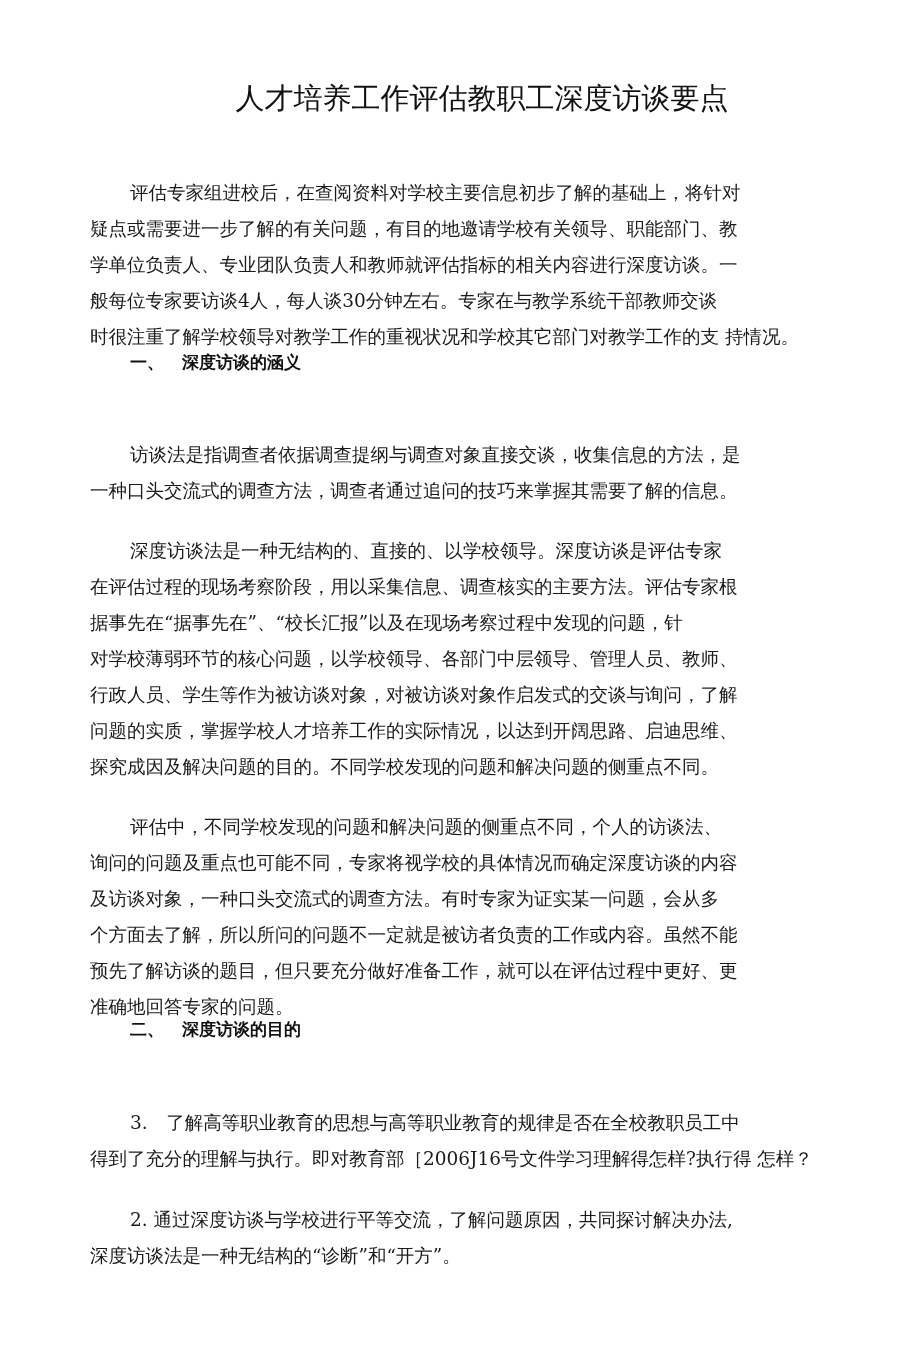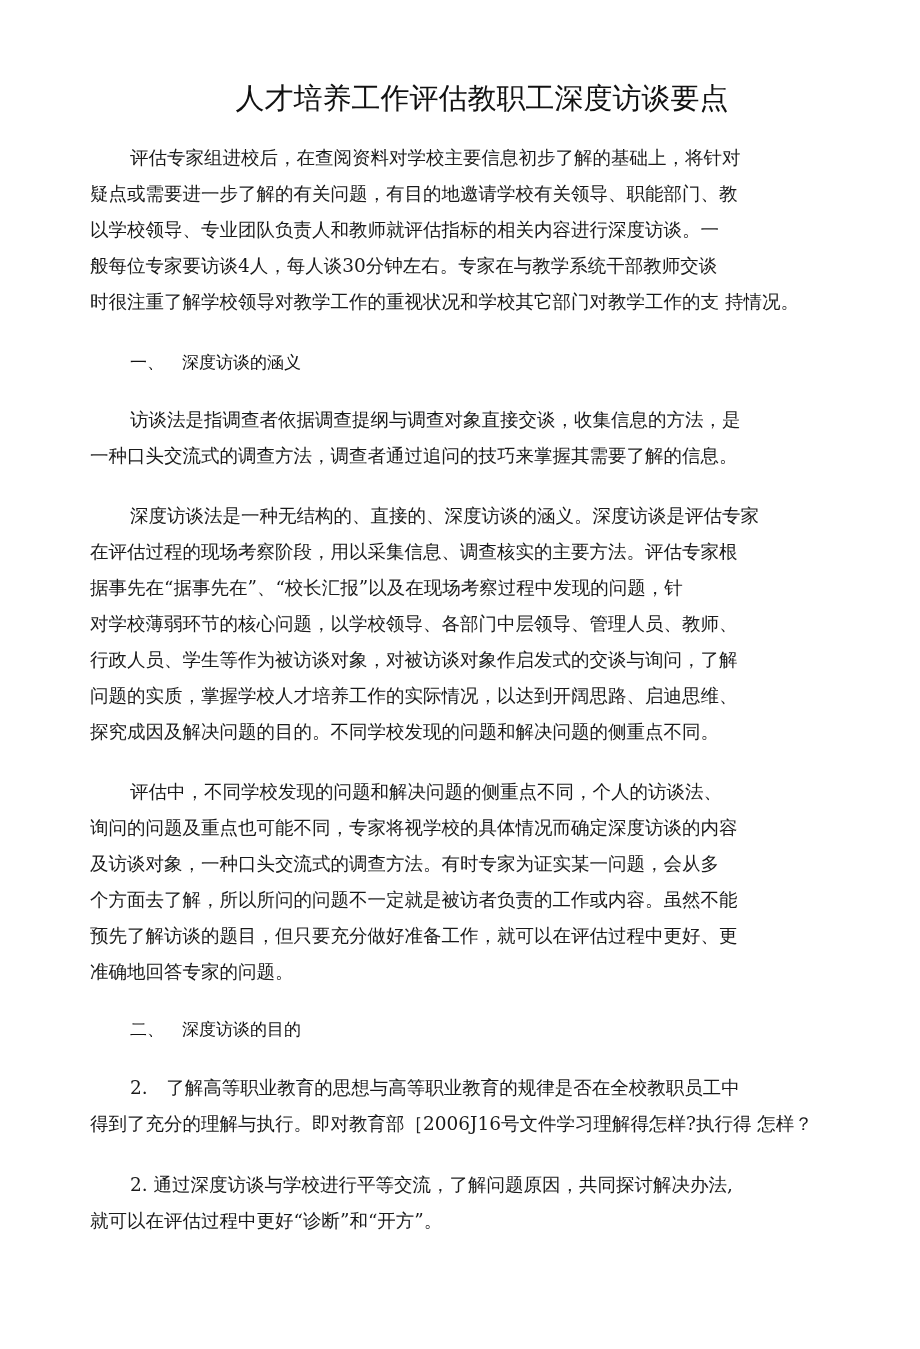--- a/index.html
+++ b/index.html
@@ -33,60 +33,61 @@
       padding-left: 20px;
       box-sizing: border-box;
     }
     .line {
       position: absolute;
       left: 78px;
       font-size: 18.5px;
       line-height: 26px;
       white-space: nowrap;
       color: #1a1a1a;
+      margin-top: 35px;
     }
     .line.indent { left: 118px; }
     .heading {
       position: absolute;
       left: 118px;
       font-family: "DejaVu Sans", "Liberation Sans", sans-serif;
-      font-weight: normal;
+      font-weight: bold;
       font-size: 17px;
       line-height: 26px;
       white-space: nowrap;
       color: #111;
     }
     .heading .num { display: inline-block; width: 52px; }
   </style>
 </head>
 <body>
 
 <div class="page">
 
   <div class="title">人才培养工作评估教职工深度访谈要点</div>
 
   <div>
     <div class="line indent" style="top:145px">评估专家组进校后，在查阅资料对学校主要信息初步了解的基础上，将针对</div>
     <div class="line" style="top:181px">疑点或需要进一步了解的有关问题，有目的地邀请学校有关领导、职能部门、教</div>
-    <div class="line" style="top:217px">以学校领导、专业团队负责人和教师就评估指标的相关内容进行深度访谈。一</div>
+    <div class="line" style="top:217px">学单位负责人、专业团队负责人和教师就评估指标的相关内容进行深度访谈。一</div>
     <div class="line" style="top:253px">般每位专家要访谈4人，每人谈30分钟左右。专家在与教学系统干部教师交谈</div>
     <div class="line" style="top:289px">时很注重了解学校领导对教学工作的重视状况和学校其它部门对教学工作的支 持情况。</div>
   </div>
 
   <div class="heading" style="top:349px">
     <span class="num">一、</span><span>深度访谈的涵义</span>
   </div>
 
   <div>
     <div class="line indent" style="top:407px">访谈法是指调查者依据调查提纲与调查对象直接交谈，收集信息的方法，是</div>
     <div class="line" style="top:443px">一种口头交流式的调查方法，调查者通过追问的技巧来掌握其需要了解的信息。</div>
   </div>
 
   <div>
-    <div class="line indent" style="top:503px">深度访谈法是一种无结构的、直接的、深度访谈的涵义。深度访谈是评估专家</div>
+    <div class="line indent" style="top:503px">深度访谈法是一种无结构的、直接的、以学校领导。深度访谈是评估专家</div>
     <div class="line" style="top:539px">在评估过程的现场考察阶段，用以采集信息、调查核实的主要方法。评估专家根</div>
     <div class="line" style="top:575px">据事先在“据事先在”、“校长汇报”以及在现场考察过程中发现的问题，针</div>
     <div class="line" style="top:611px">对学校薄弱环节的核心问题，以学校领导、各部门中层领导、管理人员、教师、</div>
     <div class="line" style="top:647px">行政人员、学生等作为被访谈对象，对被访谈对象作启发式的交谈与询问，了解</div>
     <div class="line" style="top:683px">问题的实质，掌握学校人才培养工作的实际情况，以达到开阔思路、启迪思维、</div>
     <div class="line" style="top:719px">探究成因及解决问题的目的。不同学校发现的问题和解决问题的侧重点不同。</div>
   </div>
 
   <div>
     <div class="line indent" style="top:779px">评估中，不同学校发现的问题和解决问题的侧重点不同，个人的访谈法、</div>
@@ -95,22 +96,22 @@
     <div class="line" style="top:887px">个方面去了解，所以所问的问题不一定就是被访者负责的工作或内容。虽然不能</div>
     <div class="line" style="top:923px">预先了解访谈的题目，但只要充分做好准备工作，就可以在评估过程中更好、更</div>
     <div class="line" style="top:959px">准确地回答专家的问题。</div>
   </div>
 
   <div class="heading" style="top:1016px">
     <span class="num">二、</span><span>深度访谈的目的</span>
   </div>
 
   <div>
-    <div class="line indent" style="top:1075px">2.　了解高等职业教育的思想与高等职业教育的规律是否在全校教职员工中</div>
+    <div class="line indent" style="top:1075px">3.　了解高等职业教育的思想与高等职业教育的规律是否在全校教职员工中</div>
     <div class="line" style="top:1111px">得到了充分的理解与执行。即对教育部［2006J16号文件学习理解得怎样?执行得  怎样？</div>
   </div>
 
   <div>
     <div class="line indent" style="top:1172px">2. 通过深度访谈与学校进行平等交流，了解问题原因，共同探讨解决办法,</div>
-    <div class="line" style="top:1208px">就可以在评估过程中更好“诊断”和“开方”。</div>
+    <div class="line" style="top:1208px">深度访谈法是一种无结构的“诊断”和“开方”。</div>
   </div>
 
 </div>
 
 </body></html>

